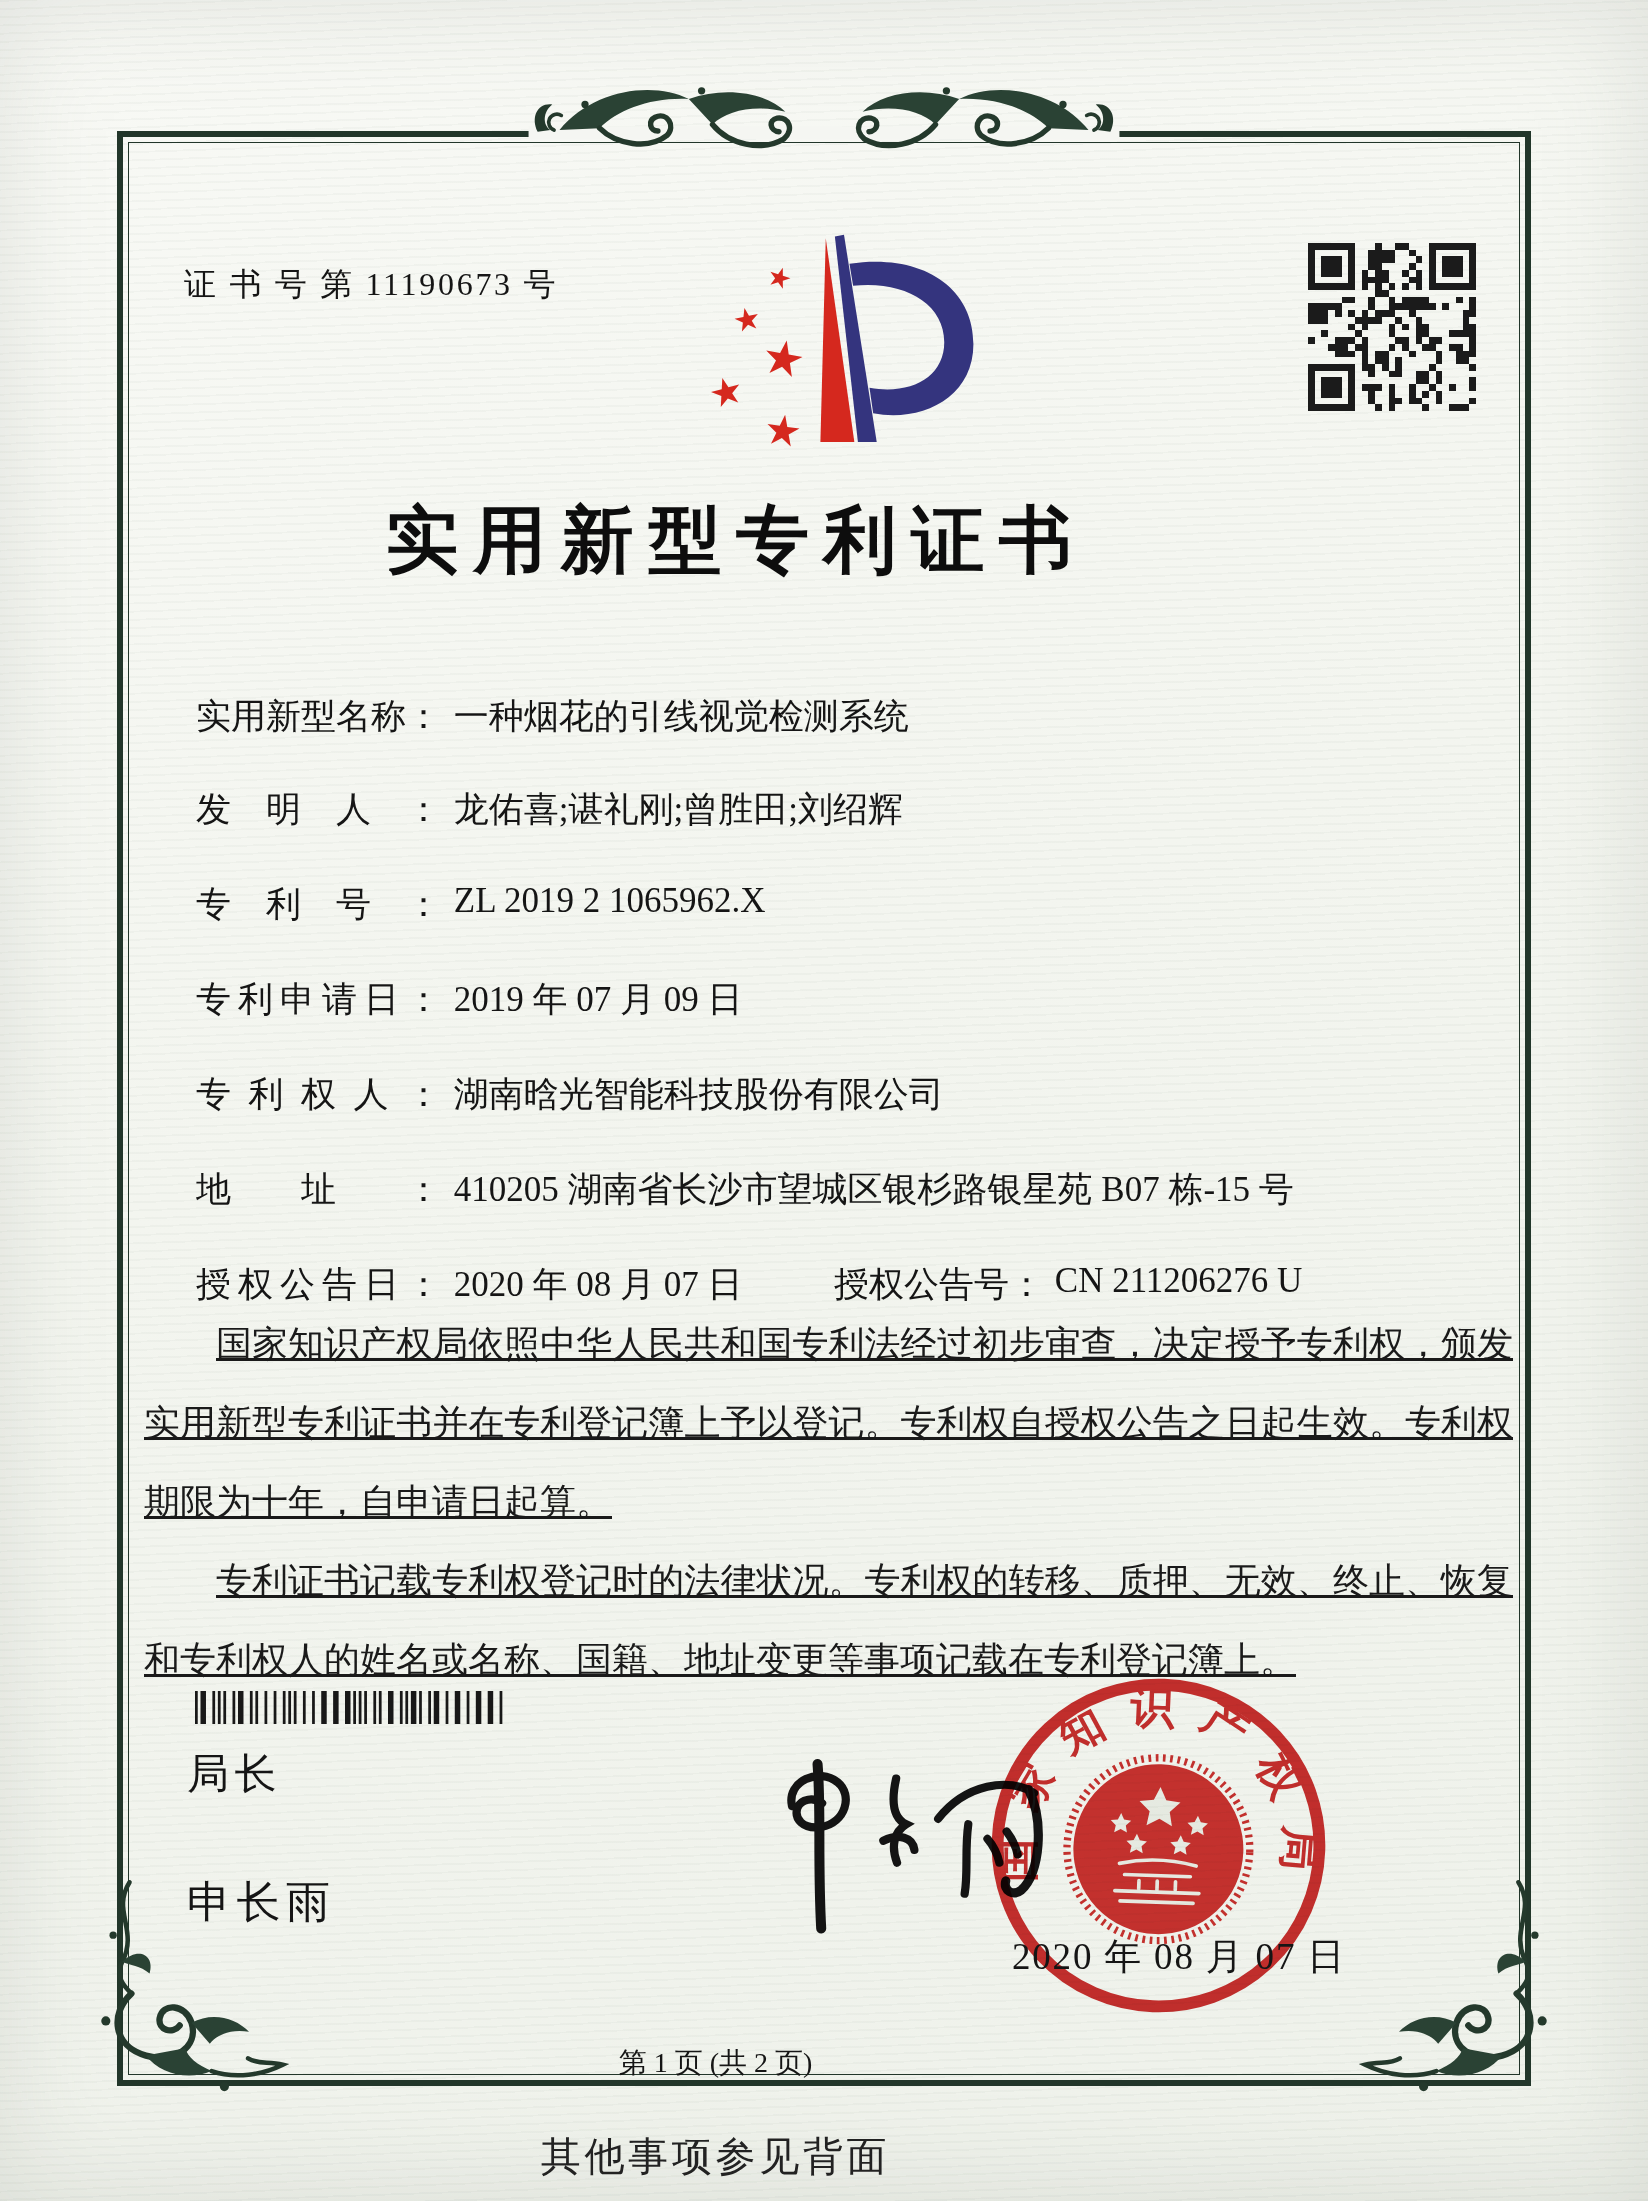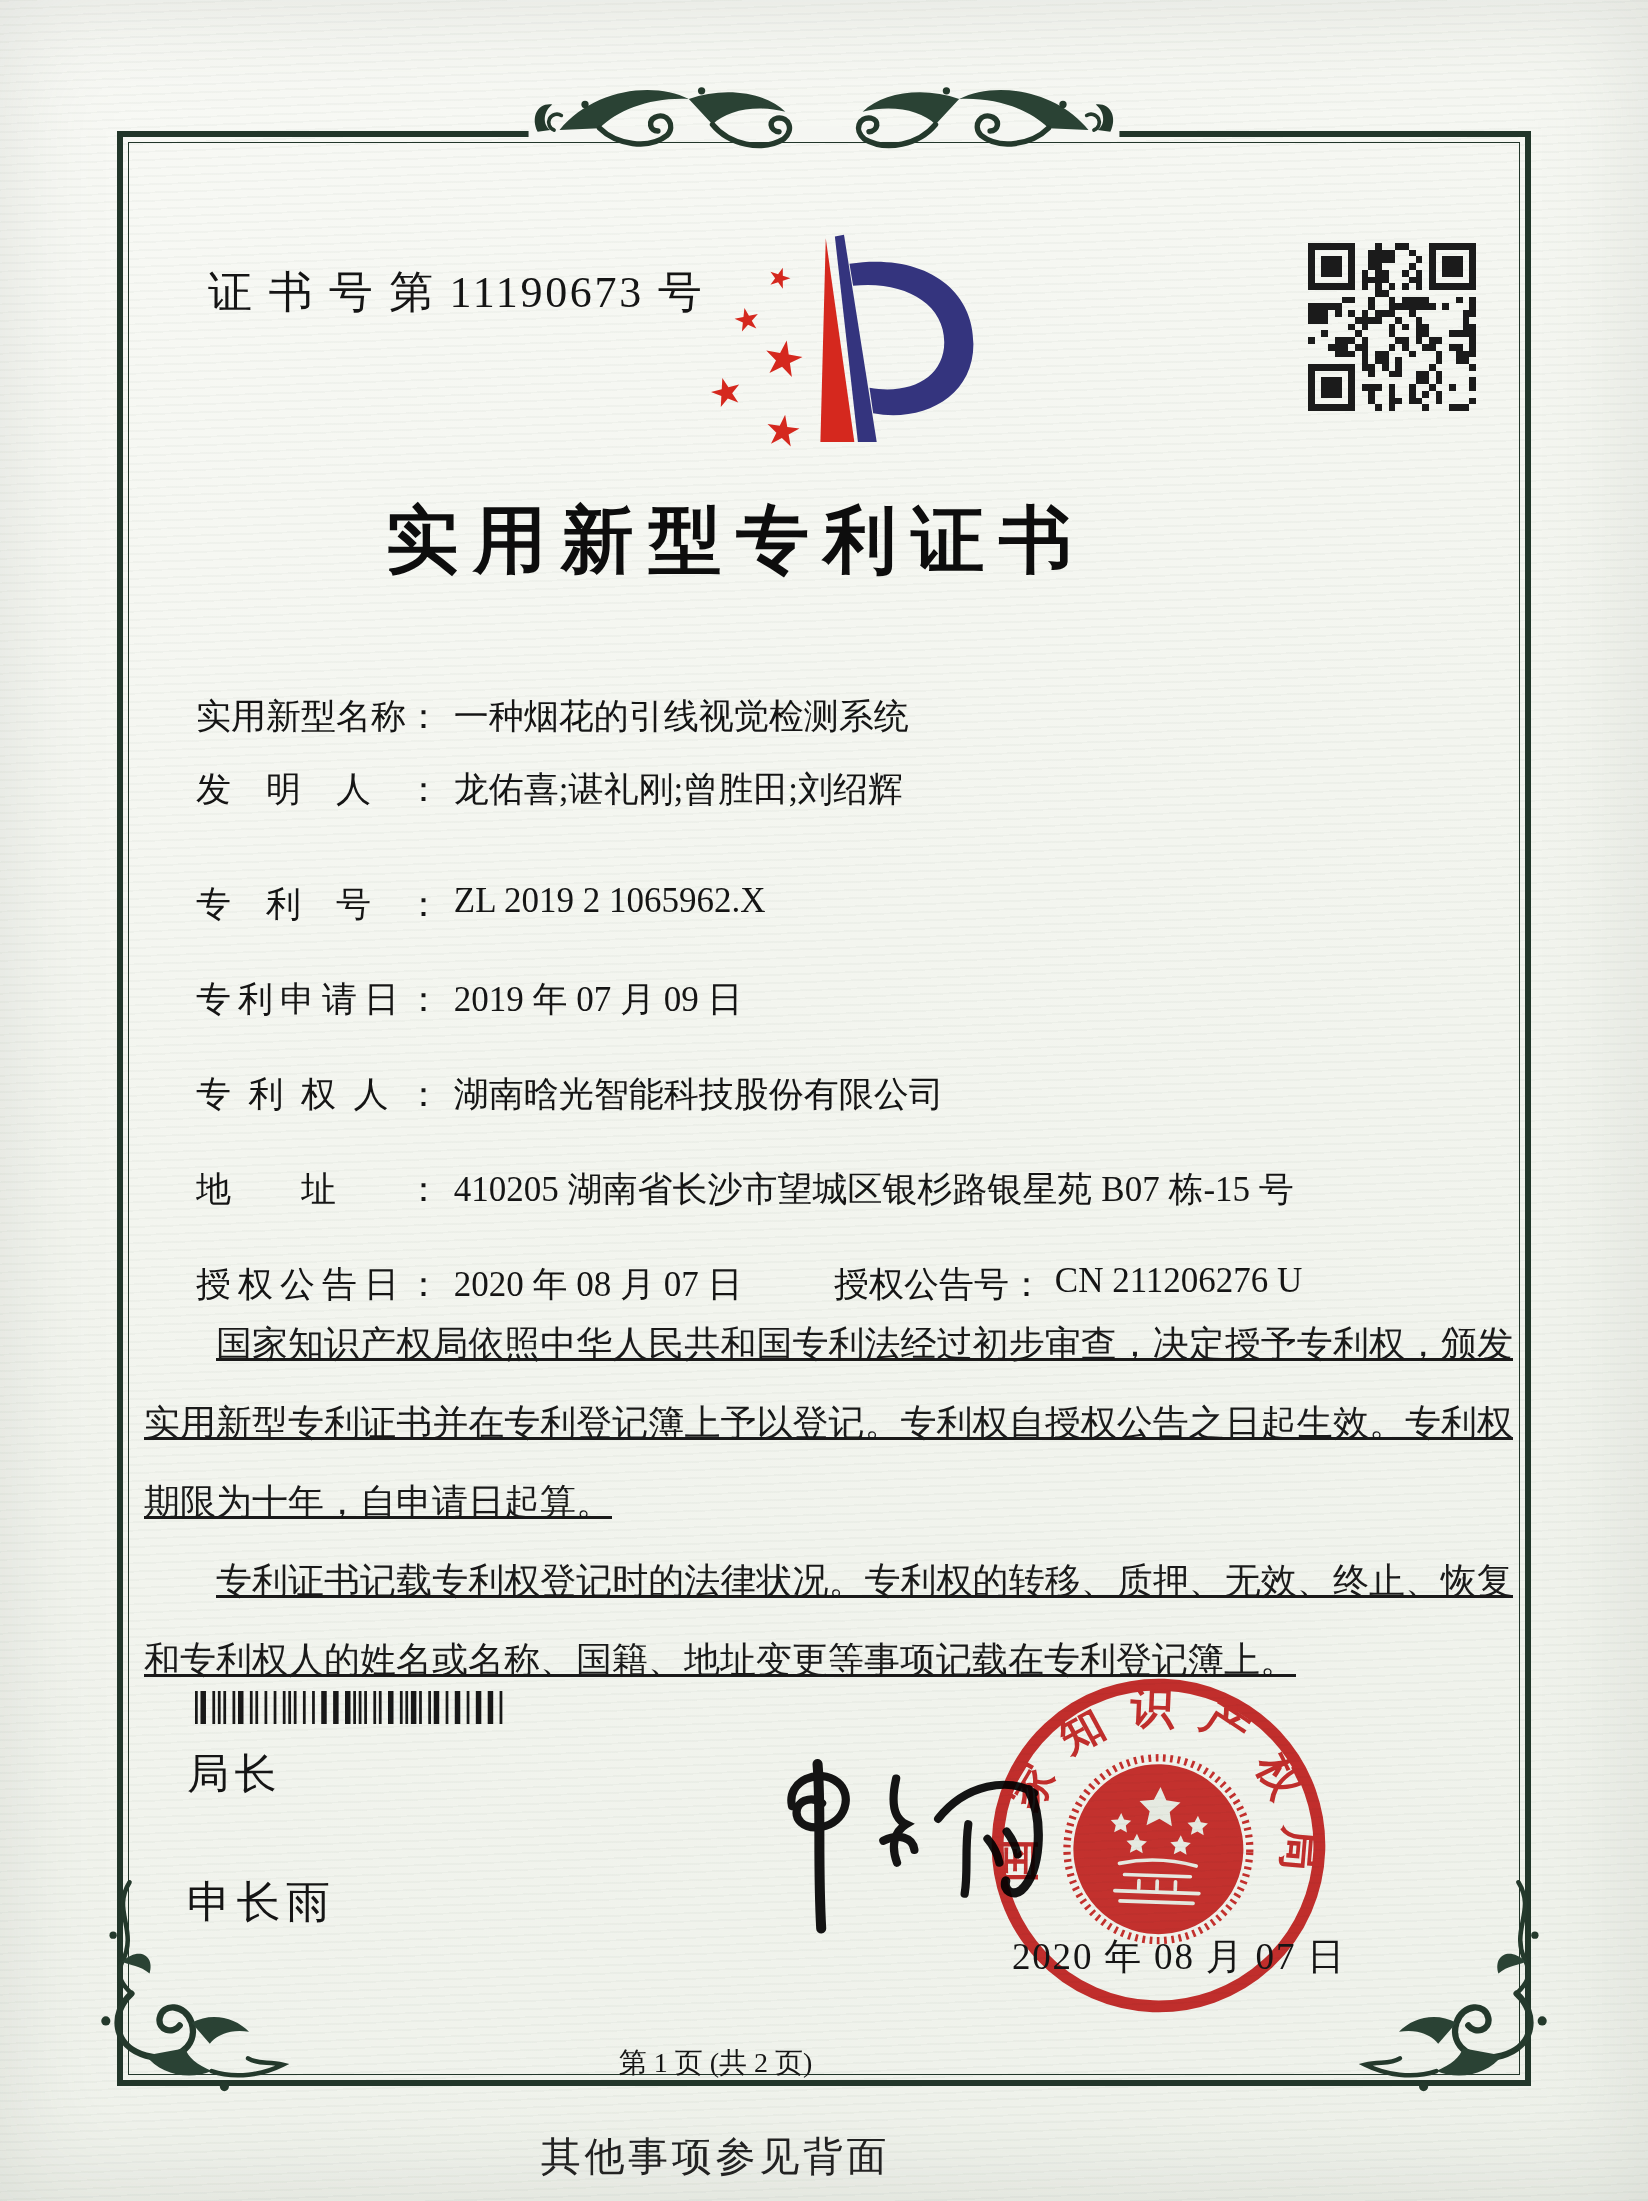--- a/index.html
+++ b/index.html
@@ -12,21 +12,21 @@
     color:#151515;overflow:hidden;
     box-shadow:inset 0 0 110px rgba(120,130,115,0.18);
   }
   
   .frame-outer{position:absolute;left:117px;top:131px;width:1414px;height:1955px;
     border:6.4px solid #22362a;box-sizing:border-box;}
   .frame-inner{position:absolute;left:4.6px;top:4.6px;right:4.6px;bottom:4.6px;
     border:1.8px solid #22362a;}
   .ornament{position:absolute;pointer-events:none;}
   
-  .cert-no{position:absolute;left:208px;top:263px;font-size:44px;letter-spacing:2.7px;}
+  .cert-no{position:absolute;left:184px;top:263px;font-size:32px;letter-spacing:2.7px;}
   .logo{position:absolute;left:696px;top:227px;width:292px;height:215px;}
   .logo .star{position:absolute;color:#d5281e;line-height:1;}
   .qr{position:absolute;left:1308px;top:243px;width:168px;height:168px;}
   .title{position:absolute;left:117px;top:492px;width:1238px;text-align:center;
     font-size:73px;font-weight:700;letter-spacing:14.6px;color:#0d0d0d;}
   
   .row{position:absolute;left:196px;width:1297px;font-size:35px;white-space:nowrap;}
   .flabel{display:inline-block;width:245px;text-align:justify;text-align-last:justify;vertical-align:top;}
   .fvalue{margin-left:12.8px;}
   .grant-no-pair{position:absolute;left:638px;top:0;}
@@ -404,21 +404,21 @@
       <rect x="21" y="24" width="1" height="1" fill="#1b1b1b"></rect>
       <rect x="22" y="24" width="1" height="1" fill="#1b1b1b"></rect>
       <rect x="23" y="24" width="1" height="1" fill="#1b1b1b"></rect>
     </svg>
 
   <div class="title">实用新型专利证书</div>
 
   <div class="row" style="top:693px;">
     <span class="flabel">实用新型名称：</span><span class="fvalue">一种烟花的引线视觉检测系统</span>
   </div>
-  <div class="row" style="top:766px;">
+  <div class="row" style="top:786px;">
     <span class="flabel">发明人：</span><span class="fvalue">龙佑喜;谌礼刚;曾胜田;刘绍辉</span>
   </div>
   <div class="row" style="top:881px;">
     <span class="flabel">专利号：</span><span class="fvalue">ZL 2019 2 1065962.X</span>
   </div>
   <div class="row" style="top:976px;">
     <span class="flabel">专利申请日：</span><span class="fvalue">2019 年 07 月 09 日</span>
   </div>
   <div class="row" style="top:1071px;">
     <span class="flabel">专利权人：</span><span class="fvalue">湖南晗光智能科技股份有限公司</span>

